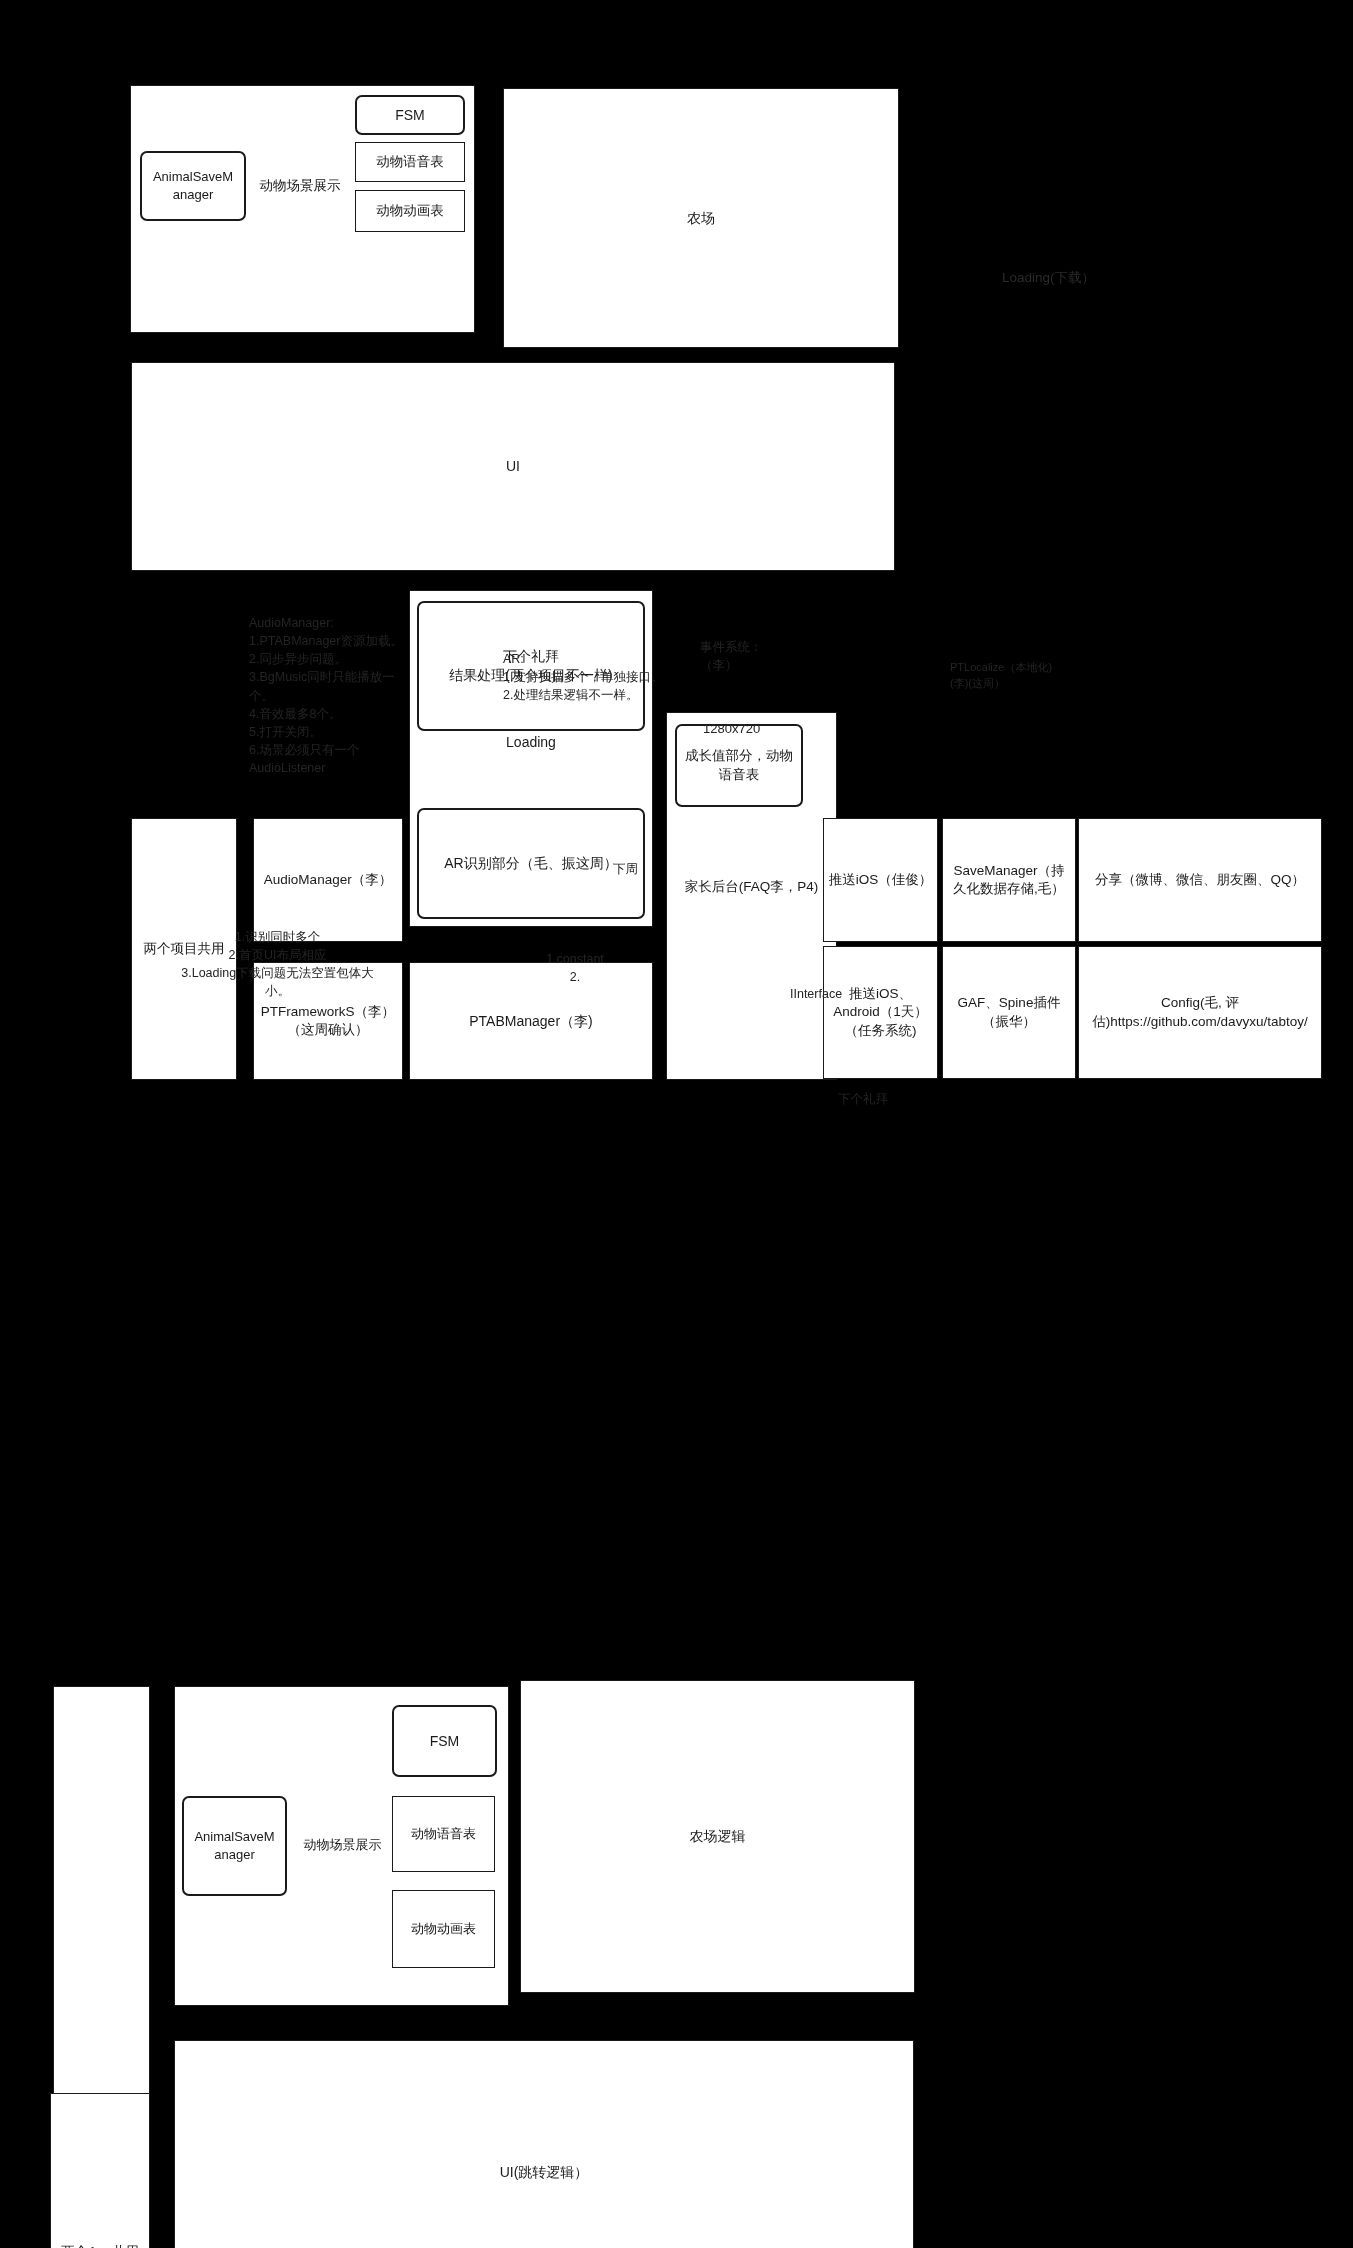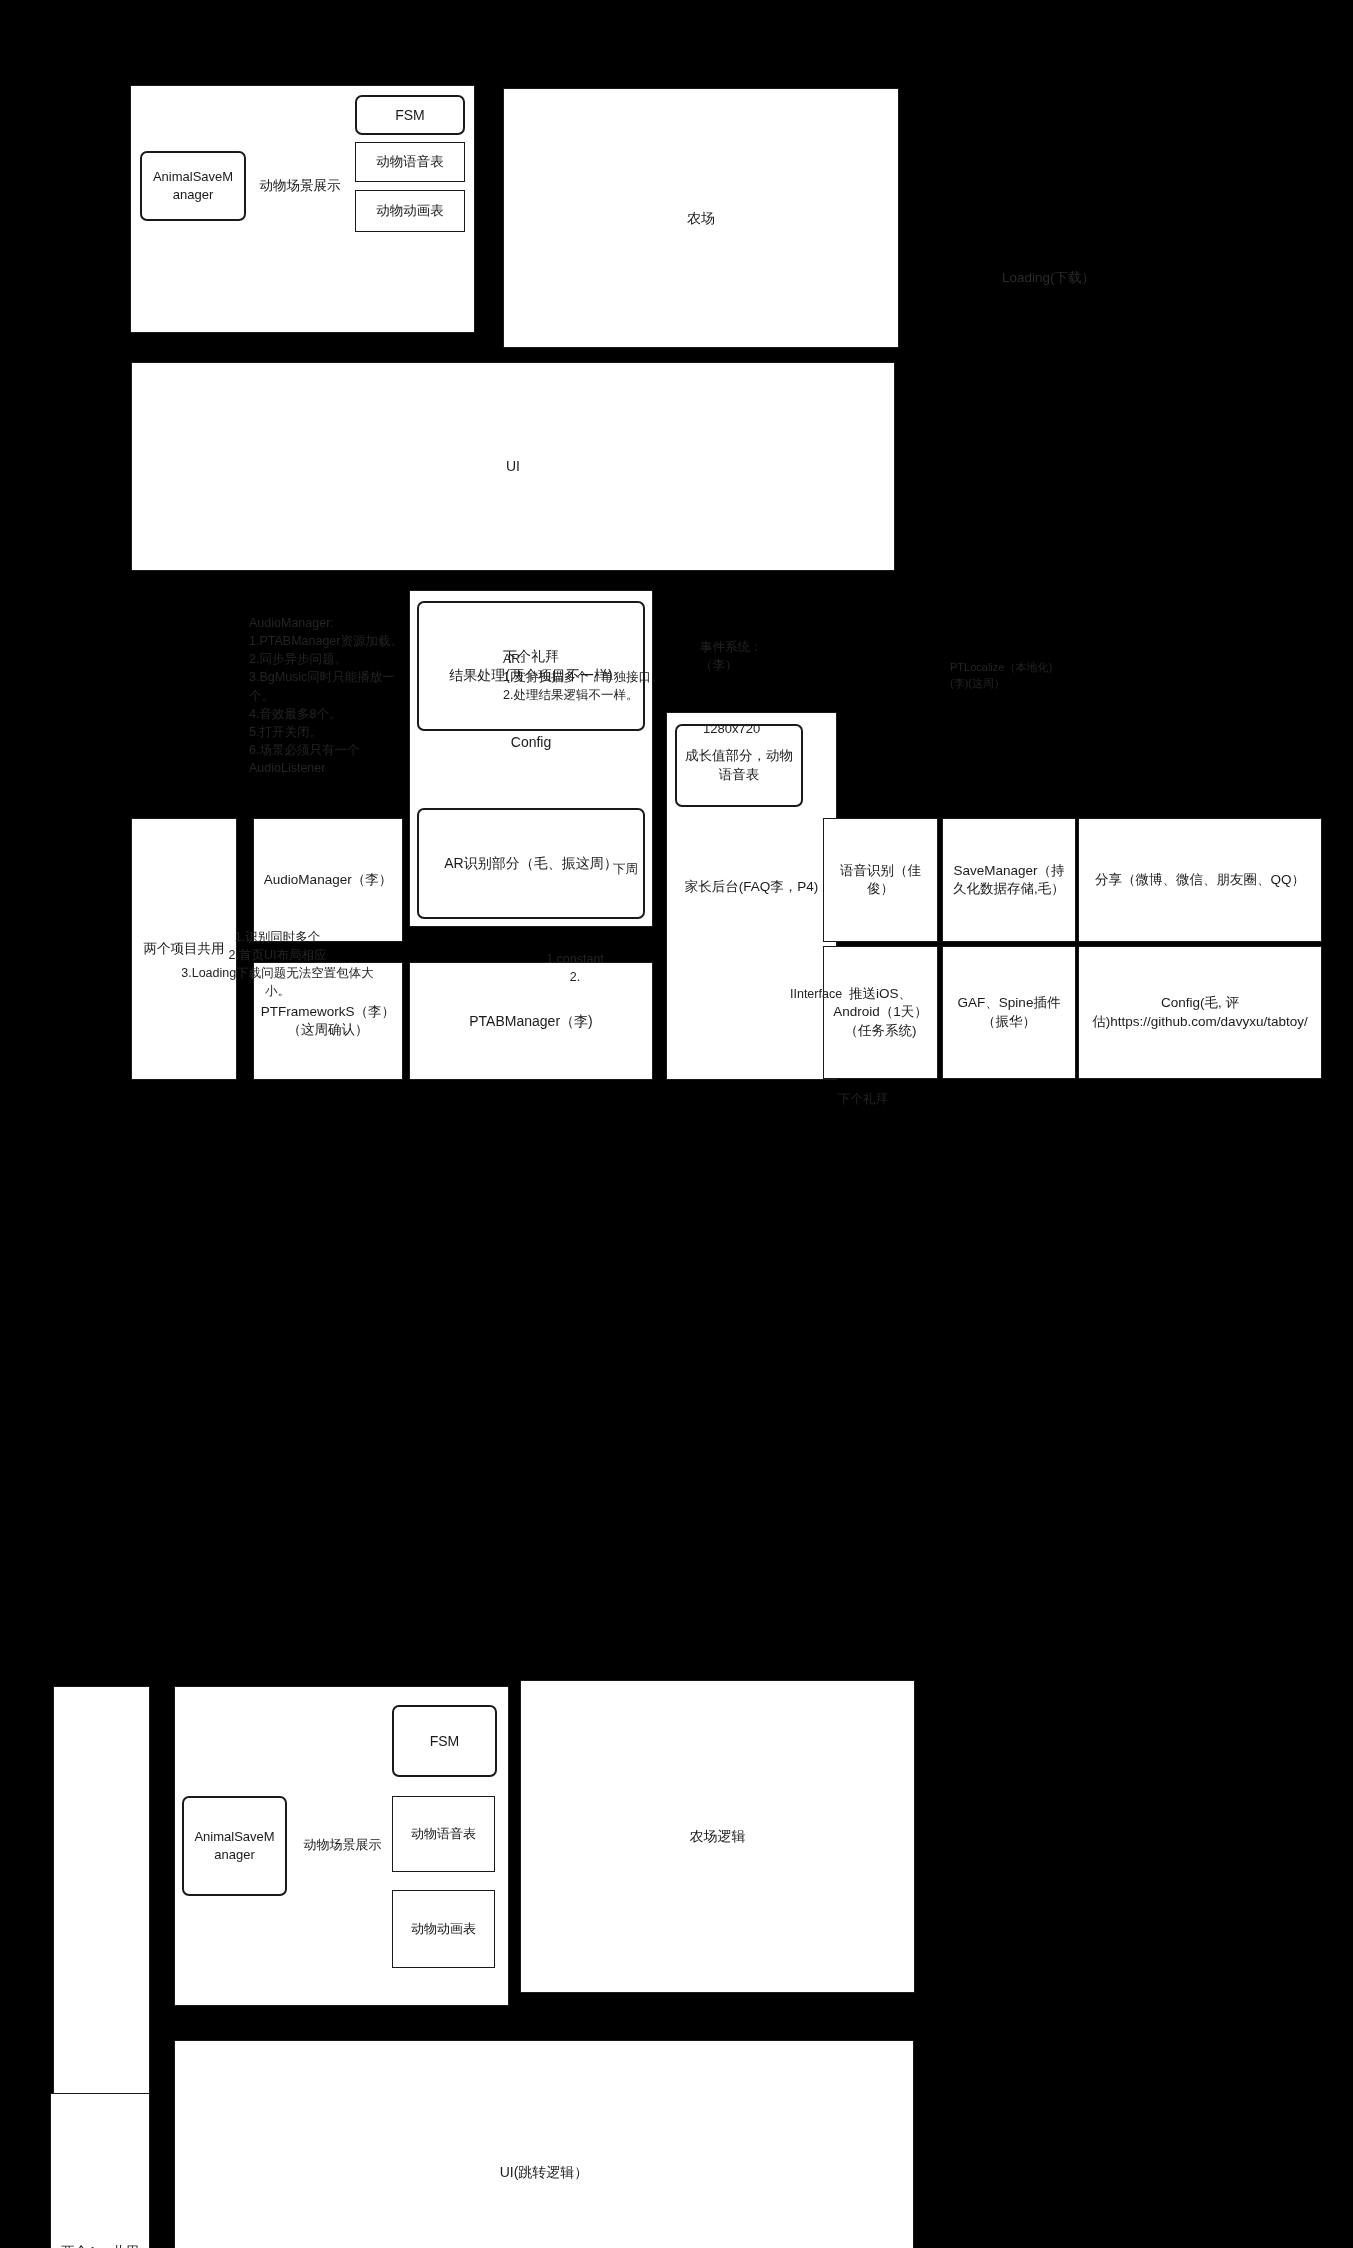--- a/index.html
+++ b/index.html
@@ -32,38 +32,38 @@
 <div class="box" style="left:355px;top:142px;width:110px;height:40px;font-size:13.5px;">动物语音表</div>
 <div class="box" style="left:355px;top:190px;width:110px;height:42px;font-size:13.5px;">动物动画表</div>
 
 <div class="box" style="left:503px;top:88px;width:396px;height:260px;font-size:14px;">农场</div>
 
 <div class="box" style="left:131px;top:362px;width:764px;height:209px;font-size:14px;">UI</div>
 
 <div class="note" style="left:1002px;top:268px;font-size:13.5px;color:#2a2a2a;">Loading(下载）</div>
 
 <div class="box" style="left:409px;top:590px;width:244px;height:337px;align-items:flex-start;">
-  <div style="width:100%;text-align:center;margin-top:140px;font-size:14px;">Config</div>
+  <div style="width:100%;text-align:center;margin-top:140px;font-size:14px;">Loading</div>
 </div>
 <div class="box rounded" style="left:417px;top:601px;width:228px;height:130px;font-size:14px;white-space:pre-line;">下个礼拜
 结果处理(两个项目不一样)</div>
 <div class="box rounded" style="left:417px;top:808px;width:228px;height:111px;font-size:14px;">AR识别部分（毛、振这周）</div>
 
 <div class="box" style="left:666px;top:712px;width:171px;height:368px;align-items:flex-start;">
   <div style="width:100%;text-align:center;margin-top:163px;font-size:13.5px;line-height:1.35;">家长后台(FAQ李，P4)</div>
 </div>
 <div class="box rounded" style="left:675px;top:724px;width:128px;height:83px;font-size:13.5px;">成长值部分，动物语音表</div>
 
 <div class="box" style="left:131px;top:818px;width:106px;height:262px;font-size:13.5px;">两个项目共用</div>
 
 <div class="box" style="left:253px;top:818px;width:150px;height:124px;font-size:13.5px;">AudioManager（李）</div>
 <div class="box" style="left:253px;top:962px;width:150px;height:118px;font-size:13.5px;">PTFrameworkS（李）（这周确认）</div>
 <div class="box" style="left:409px;top:962px;width:244px;height:118px;font-size:14px;">PTABManager（李)</div>
 
-<div class="box" style="left:823px;top:818px;width:115px;height:124px;font-size:13.5px;">语音识别（佳俊）</div>
+<div class="box" style="left:823px;top:818px;width:115px;height:124px;font-size:13.5px;">推送iOS（佳俊）</div>
 <div class="box" style="left:942px;top:818px;width:134px;height:124px;font-size:13.5px;">SaveManager（持久化数据存储,毛）</div>
 <div class="box" style="left:1078px;top:818px;width:244px;height:124px;font-size:13.5px;">分享（微博、微信、朋友圈、QQ）</div>
 <div class="box" style="left:823px;top:946px;width:115px;height:133px;font-size:13.5px;">推送iOS、Android（1天）（任务系统)</div>
 <div class="box" style="left:942px;top:946px;width:134px;height:133px;font-size:13.5px;">GAF、Spine插件（振华）</div>
 <div class="box" style="left:1078px;top:946px;width:244px;height:133px;font-size:13.5px;">Config(毛, 评估)https://github.com/davyxu/tabtoy/</div>
 
 <div class="note" style="left:249px;top:614px;width:160px;font-size:12.5px;">AudioManager:
 1.PTABManager资源加载。
 2.同步异步问题。
 3.BgMusic同时只能播放一个。

